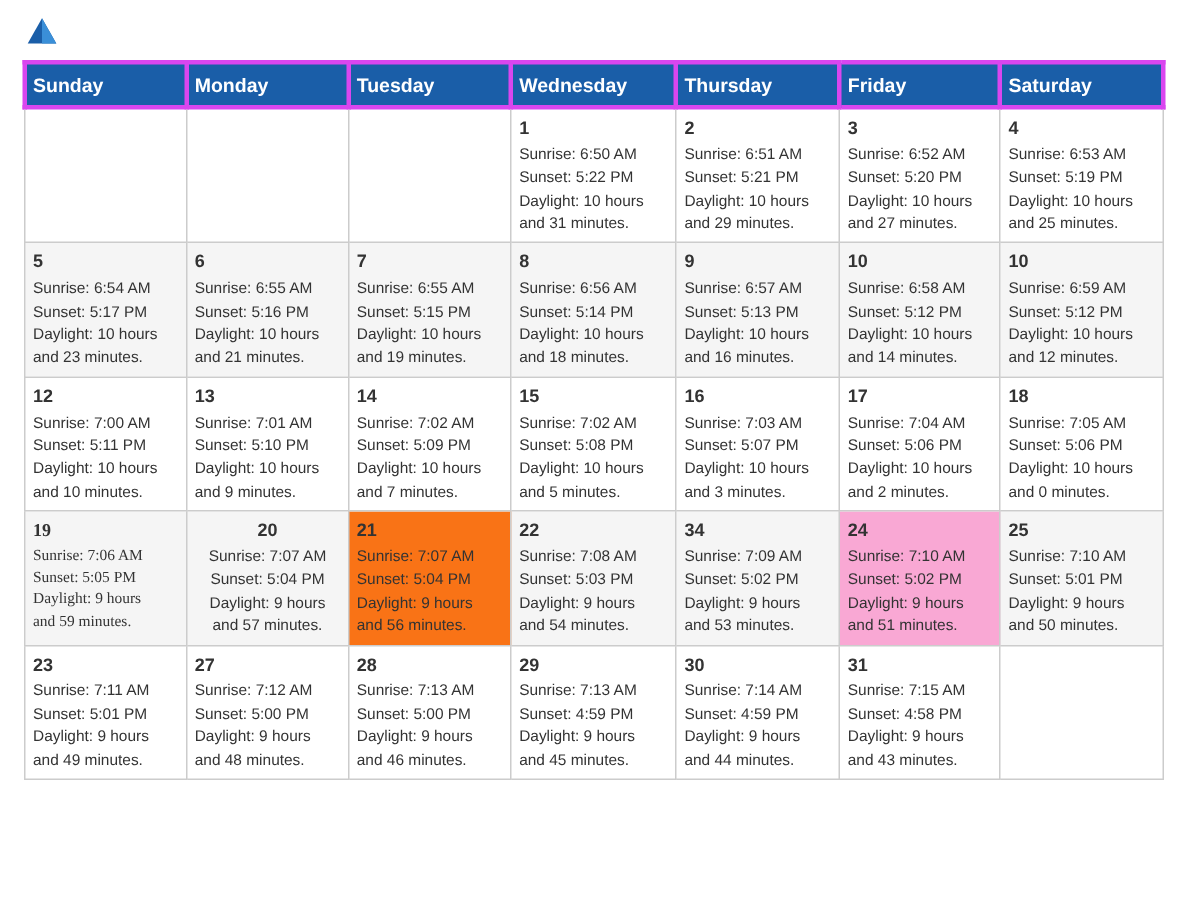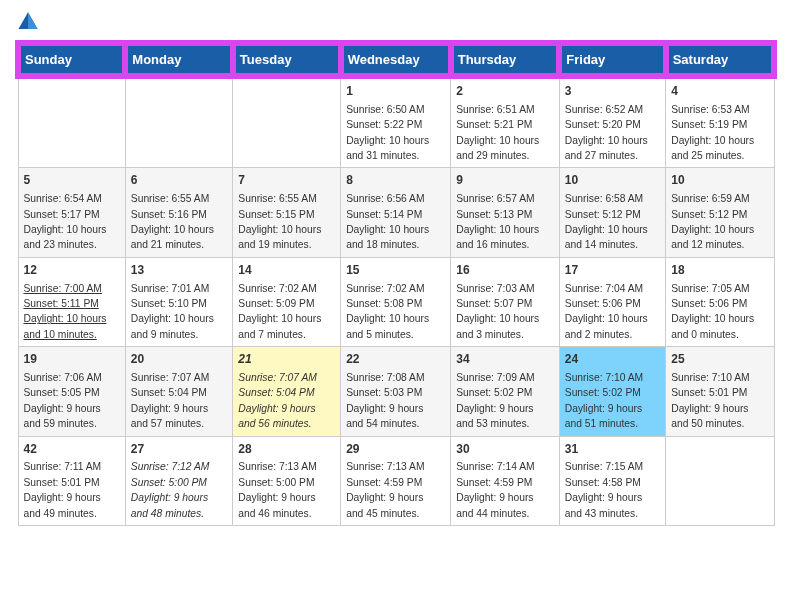--- a/index.html
+++ b/index.html
@@ -61,21 +61,21 @@
       width: 100%;
       border-collapse: collapse;
       border: 1px solid #ccc;
     }
     .calendar th {
       background-color: #1a5ea8;
       color: #fff;
       font-size: 13px;
       font-weight: bold;
       padding: 6px 4px;
-      border: 6px solid #d946ef;
+      border: 3px solid #d946ef;
       text-align: left;
     }
     .calendar td {
       vertical-align: top;
       border: 1px solid #ccc;
       padding: 4px 5px;
       width: 113px;
       min-height: 80px;
       background: #fff;
       font-size: 10.5px;
@@ -179,21 +179,21 @@
           <td style="background: rgb(245, 245, 245);"><span class="day-number">10</span><span class="day-info" style="white-space: pre-line;">Sunrise: 6:58 AM
 Sunset: 5:12 PM
 Daylight: 10 hours
 and 14 minutes.</span></td>
           <td style="background: rgb(245, 245, 245);"><span class="day-number">10</span><span class="day-info" style="white-space: pre-line;">Sunrise: 6:59 AM
 Sunset: 5:12 PM
 Daylight: 10 hours
 and 12 minutes.</span></td>
         </tr>
         <tr>
-          <td><span class="day-number">12</span><span class="day-info" style="white-space: pre-line; text-decoration: underline;">Sunrise: 7:00 AM
+          <td><span class="day-number">12</span><span class="day-info" style="white-space: pre-line;">Sunrise: 7:00 AM
 Sunset: 5:11 PM
 Daylight: 10 hours
 and 10 minutes.</span></td>
           <td><span class="day-number">13</span><span class="day-info" style="white-space: pre-line;">Sunrise: 7:01 AM
 Sunset: 5:10 PM
 Daylight: 10 hours
 and 9 minutes.</span></td>
           <td><span class="day-number">14</span><span class="day-info" style="white-space: pre-line;">Sunrise: 7:02 AM
 Sunset: 5:09 PM
 Daylight: 10 hours
@@ -209,55 +209,55 @@
           <td><span class="day-number">17</span><span class="day-info" style="white-space: pre-line;">Sunrise: 7:04 AM
 Sunset: 5:06 PM
 Daylight: 10 hours
 and 2 minutes.</span></td>
           <td><span class="day-number">18</span><span class="day-info" style="white-space: pre-line;">Sunrise: 7:05 AM
 Sunset: 5:06 PM
 Daylight: 10 hours
 and 0 minutes.</span></td>
         </tr>
         <tr>
-          <td style="background: rgb(245, 245, 245);"><span class="day-number">19</span><span class="day-info" style="white-space: pre-line; text-align: center;">Sunrise: 7:06 AM
+          <td style="background: rgb(245, 245, 245); font-family: Liberation Serif, serif;"><span class="day-number">19</span><span class="day-info" style="white-space: pre-line; text-align: center;">Sunrise: 7:06 AM
 Sunset: 5:05 PM
 Daylight: 9 hours
 and 59 minutes.</span></td>
-          <td style="background: rgb(245, 245, 245);"><span class="day-number">20</span><span class="day-info" style="white-space: pre-line;">Sunrise: 7:07 AM
+          <td style="background: rgb(245, 245, 245); text-align: center;"><span class="day-number">20</span><span class="day-info" style="white-space: pre-line;">Sunrise: 7:07 AM
 Sunset: 5:04 PM
 Daylight: 9 hours
 and 57 minutes.</span></td>
-          <td style="background: #fef9c3; font-style: italic;"><span class="day-number">21</span><span class="day-info" style="white-space: pre-line;">Sunrise: 7:07 AM
+          <td style="background: #f97316;"><span class="day-number">21</span><span class="day-info" style="white-space: pre-line;">Sunrise: 7:07 AM
 Sunset: 5:04 PM
 Daylight: 9 hours
 and 56 minutes.</span></td>
           <td style="background: rgb(245, 245, 245);"><span class="day-number">22</span><span class="day-info" style="white-space: pre-line;">Sunrise: 7:08 AM
 Sunset: 5:03 PM
 Daylight: 9 hours
 and 54 minutes.</span></td>
           <td style="background: rgb(245, 245, 245);"><span class="day-number">34</span><span class="day-info" style="white-space: pre-line;">Sunrise: 7:09 AM
 Sunset: 5:02 PM
 Daylight: 9 hours
 and 53 minutes.</span></td>
-          <td style="background: #7dd3fc;"><span class="day-number">24</span><span class="day-info" style="white-space: pre-line;">Sunrise: 7:10 AM
+          <td style="background: #f9a8d4;"><span class="day-number">24</span><span class="day-info" style="white-space: pre-line;">Sunrise: 7:10 AM
 Sunset: 5:02 PM
 Daylight: 9 hours
 and 51 minutes.</span></td>
           <td style="background: rgb(245, 245, 245);"><span class="day-number">25</span><span class="day-info" style="white-space: pre-line;">Sunrise: 7:10 AM
 Sunset: 5:01 PM
 Daylight: 9 hours
 and 50 minutes.</span></td>
         </tr>
         <tr>
-          <td><span class="day-number">42</span><span class="day-info" style="white-space: pre-line;">Sunrise: 7:11 AM
+          <td><span class="day-number">23</span><span class="day-info" style="white-space: pre-line;">Sunrise: 7:11 AM
 Sunset: 5:01 PM
 Daylight: 9 hours
 and 49 minutes.</span></td>
-          <td><span class="day-number">27</span><span class="day-info" style="white-space: pre-line; font-style: italic;">Sunrise: 7:12 AM
+          <td><span class="day-number">27</span><span class="day-info" style="white-space: pre-line;">Sunrise: 7:12 AM
 Sunset: 5:00 PM
 Daylight: 9 hours
 and 48 minutes.</span></td>
           <td><span class="day-number">28</span><span class="day-info" style="white-space: pre-line;">Sunrise: 7:13 AM
 Sunset: 5:00 PM
 Daylight: 9 hours
 and 46 minutes.</span></td>
           <td><span class="day-number">29</span><span class="day-info" style="white-space: pre-line;">Sunrise: 7:13 AM
 Sunset: 4:59 PM
 Daylight: 9 hours

